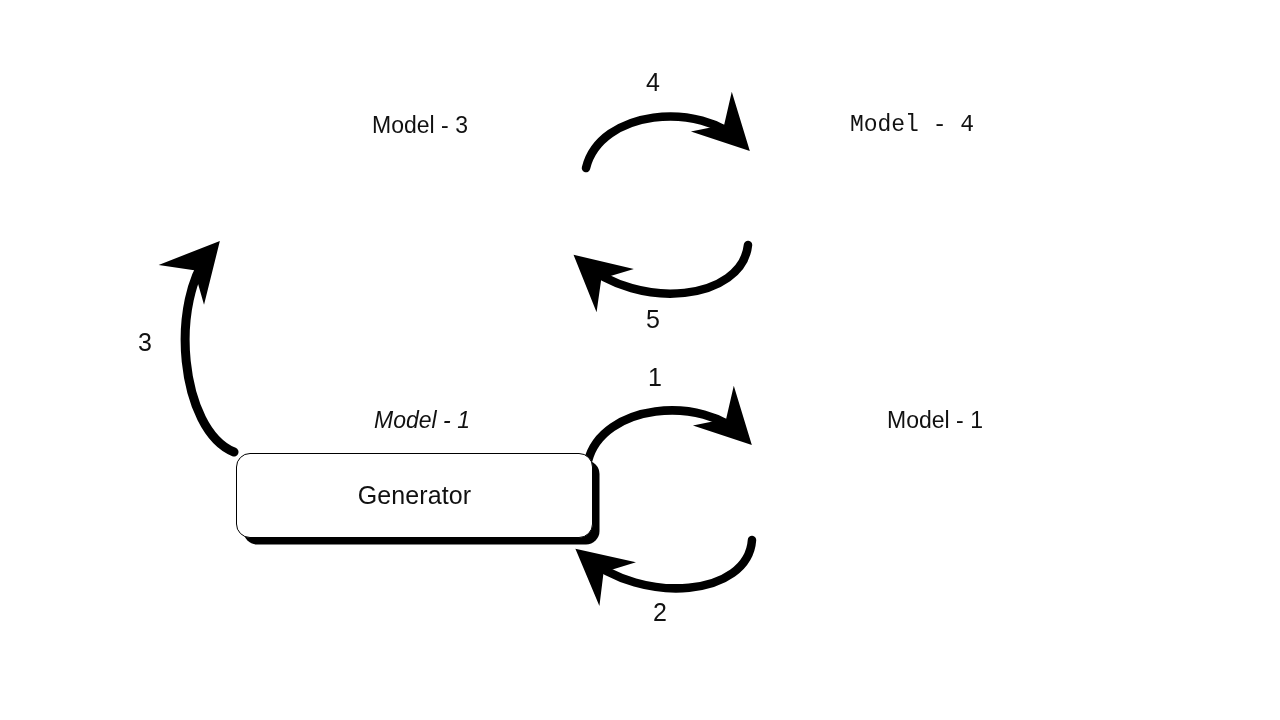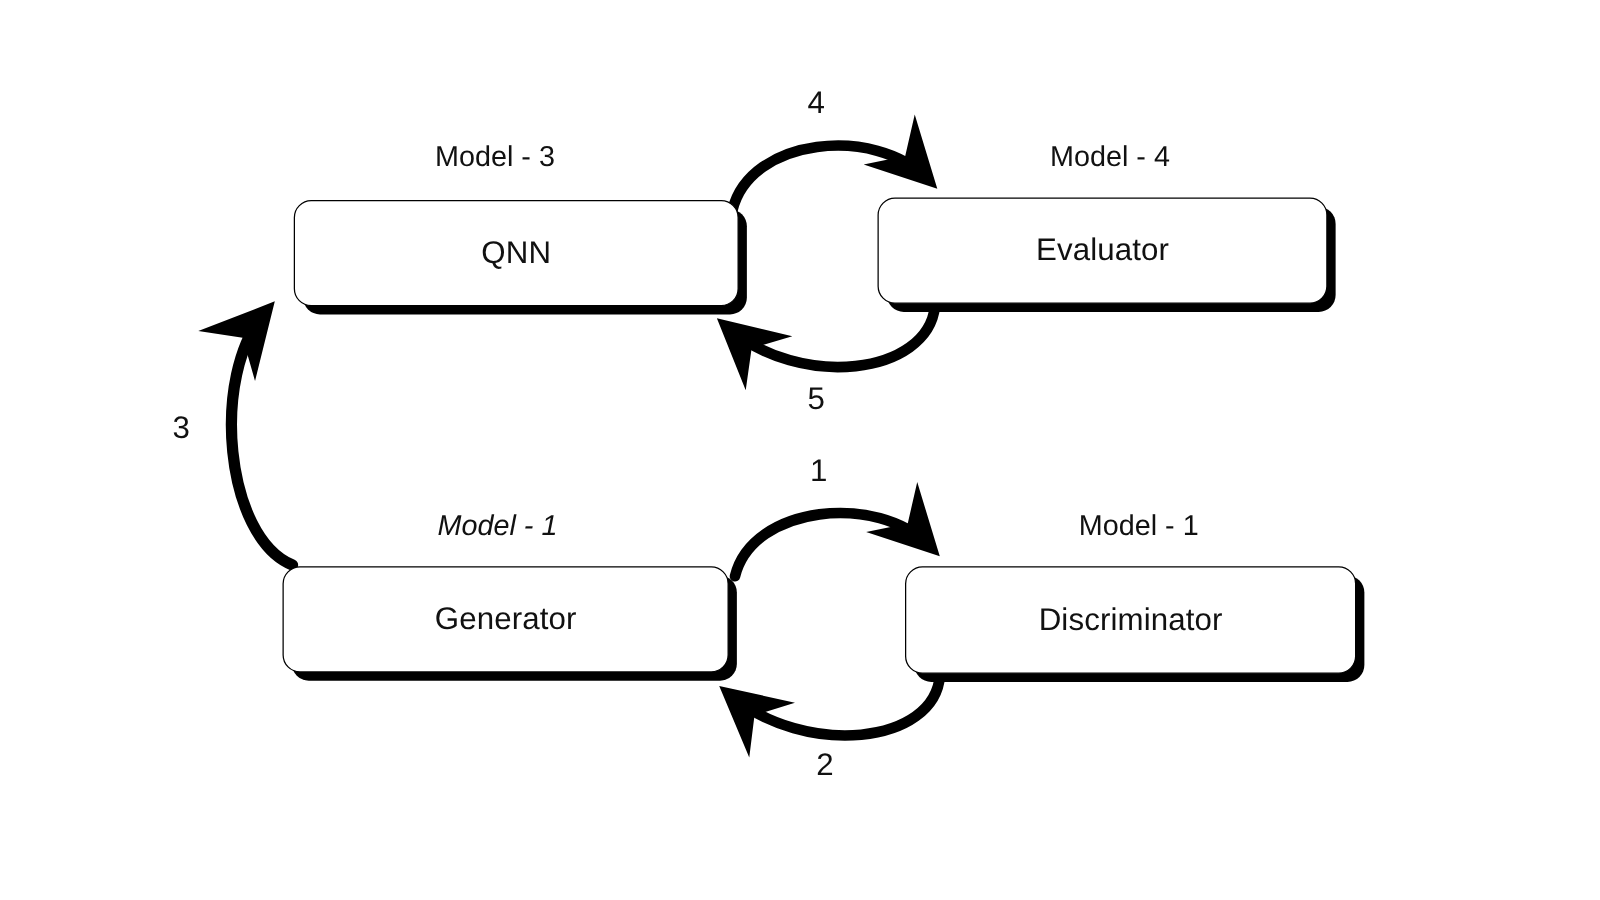--- a/index.html
+++ b/index.html
@@ -45,40 +45,41 @@
   }
   
   .model-caption {
     position: absolute;
     font-size: 23px;
     color: #111111;
     text-align: center;
     white-space: nowrap;
     line-height: 1;
     z-index: 4;
+    margin-left: 24px;
   }
   
   .step-number {
     position: absolute;
     font-size: 25px;
     color: #111111;
     text-align: center;
     white-space: nowrap;
     line-height: 1;
     z-index: 4;
   }
   
   #node-qnn            { left: 235px; top: 160px; width: 356px; height: 85px; }
   #node-evaluator      { left: 702px; top: 158px; width: 360px; height: 85px; }
-  #node-generator      { left: 226px; top: 453px; width: 357px; height: 85px; }
+  #node-generator      { left: 236px; top: 453px; width: 357px; height: 85px; }
   #node-discriminator  { left: 724px; top: 453px; width: 361px; height: 86px; }
 
   
   #caption-model-3 { left: 396px; top: 114px; transform: translateX(-50%); }
-  #caption-model-4 { left: 888px; top: 114px; transform: translateX(-50%); }
+  #caption-model-4 { left: 888px; top: 114px; transform: translateX(-50%); font-family: Liberation Mono, monospace; }
   #caption-model-1 { left: 398px; top: 409px; transform: translateX(-50%); font-style: italic; }
   #caption-model-2 { left: 911px; top: 409px; transform: translateX(-50%); }
 
   
   #step-4 { left: 653px; top: 70px;  transform: translateX(-50%); }
   #step-5 { left: 653px; top: 307px; transform: translateX(-50%); }
   #step-1 { left: 655px; top: 365px; transform: translateX(-50%); }
   #step-2 { left: 660px; top: 600px; transform: translateX(-50%); }
   #step-3 { left: 145px; top: 330px; transform: translateX(-50%); }
 </style>
@@ -107,35 +108,26 @@
   </svg>
 
   <div class="model-caption" id="caption-model-3">Model - 3</div>
 
   <div class="model-caption" id="caption-model-4">Model - 4</div>
 
   <div class="model-caption" id="caption-model-1">Model - 1</div>
 
   <div class="model-caption" id="caption-model-2">Model - 1</div>
 
-  <div class="node" id="node-qnn">
-    <span class="node-label">QNN</span>
-  </div>
 
-  <div class="node" id="node-evaluator">
-    <span class="node-label">Evaluator</span>
-  </div>
 
   <div class="node" id="node-generator">
     <span class="node-label">Generator</span>
   </div>
 
-  <div class="node" id="node-discriminator">
-    <span class="node-label">Discriminator</span>
-  </div>
 
   <div class="step-number" id="step-4">4</div>
 
   <div class="step-number" id="step-5">5</div>
 
   <div class="step-number" id="step-1">1</div>
 
   <div class="step-number" id="step-2">2</div>
 
   <div class="step-number" id="step-3">3</div>

